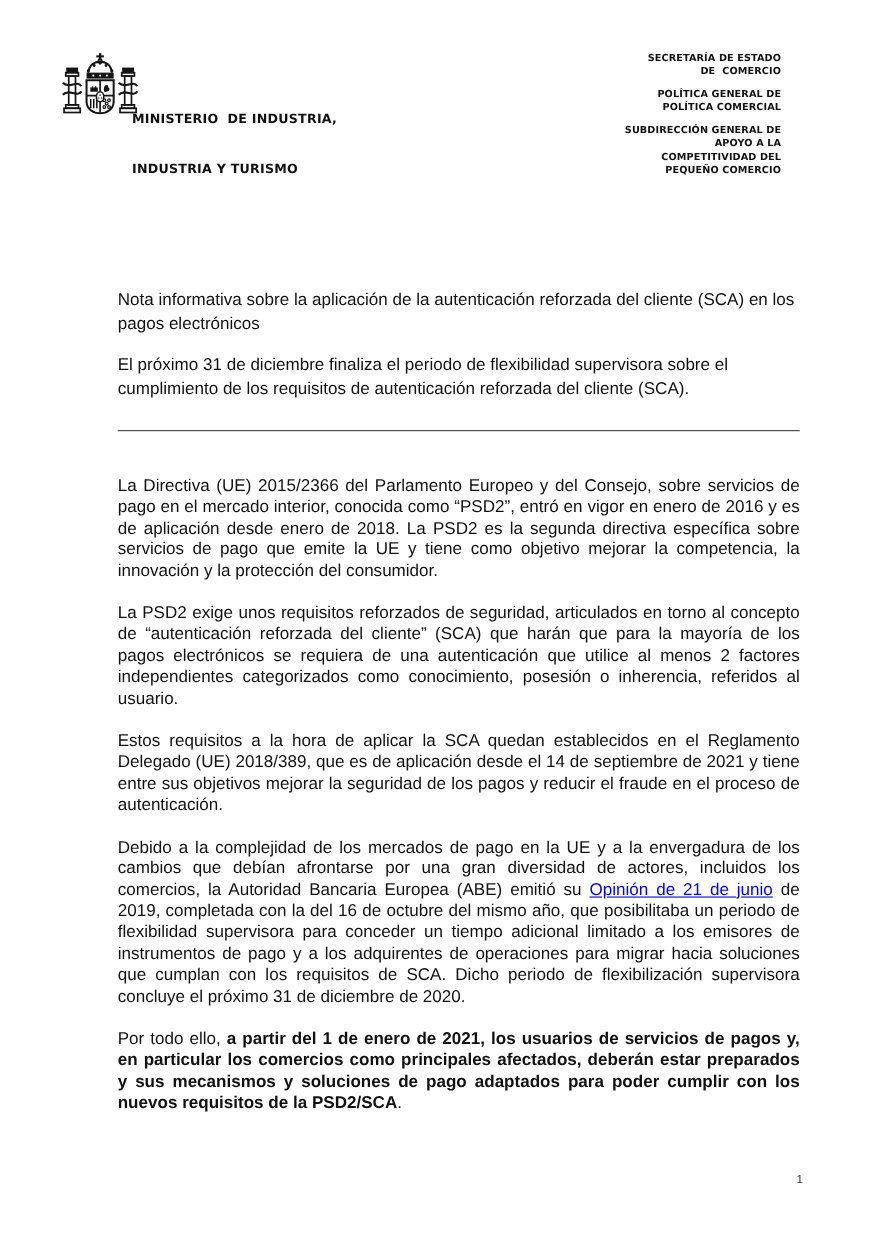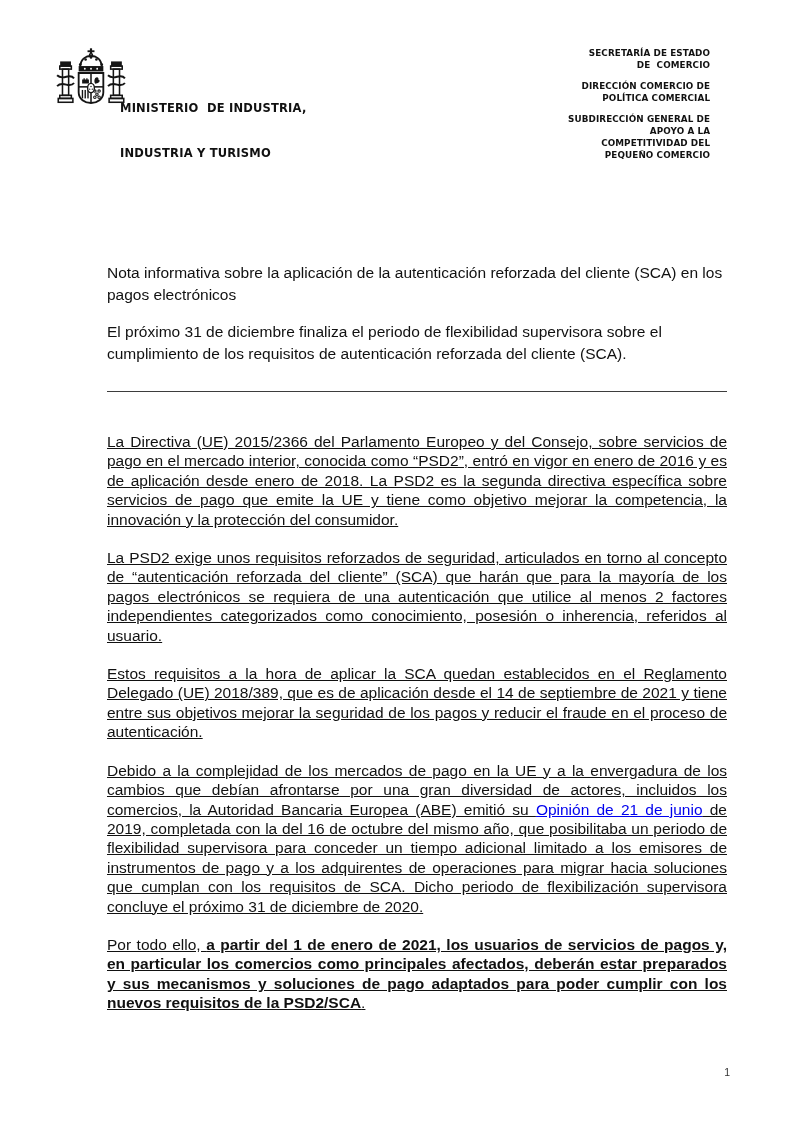--- a/index.html
+++ b/index.html
@@ -68,21 +68,20 @@
     height: 1px;
     border-bottom: 1.5px solid #3d3d3d;
     width: 100%;
   }
   .paragraphs { margin-top: 40px; }
   .paragraphs p {
     font-size: 15.5px;
     line-height: 19.4px;
     text-align: justify;
     margin-bottom: 19px;
-    text-decoration: underline;
   }
   .paragraphs .bold { font-weight: bold; }
   .doc-link {
     color: var(--link-color);
     text-decoration: underline;
     cursor: pointer;
   }
 
   
   .page-number {
@@ -166,21 +165,21 @@
       <span class="org-line">MINISTERIO  DE INDUSTRIA,</span>
       <span class="org-line">INDUSTRIA Y TURISMO</span>
     </div>
 
     <div class="org-units">
       <div class="org-unit">
         <span class="org-line">SECRETARÍA DE ESTADO</span>
         <span class="org-line">DE  COMERCIO</span>
       </div>
       <div class="org-unit">
-        <span class="org-line">DIRECCIÓN COMERCIO DE</span>
+        <span class="org-line">POLÍTICA GENERAL DE</span>
         <span class="org-line">POLÍTICA COMERCIAL</span>
       </div>
       <div class="org-unit">
         <span class="org-line">SUBDIRECCIÓN GENERAL DE</span>
         <span class="org-line">APOYO A LA</span>
         <span class="org-line">COMPETITIVIDAD DEL</span>
         <span class="org-line">PEQUEÑO COMERCIO</span>
       </div>
     </div>
   </div>

